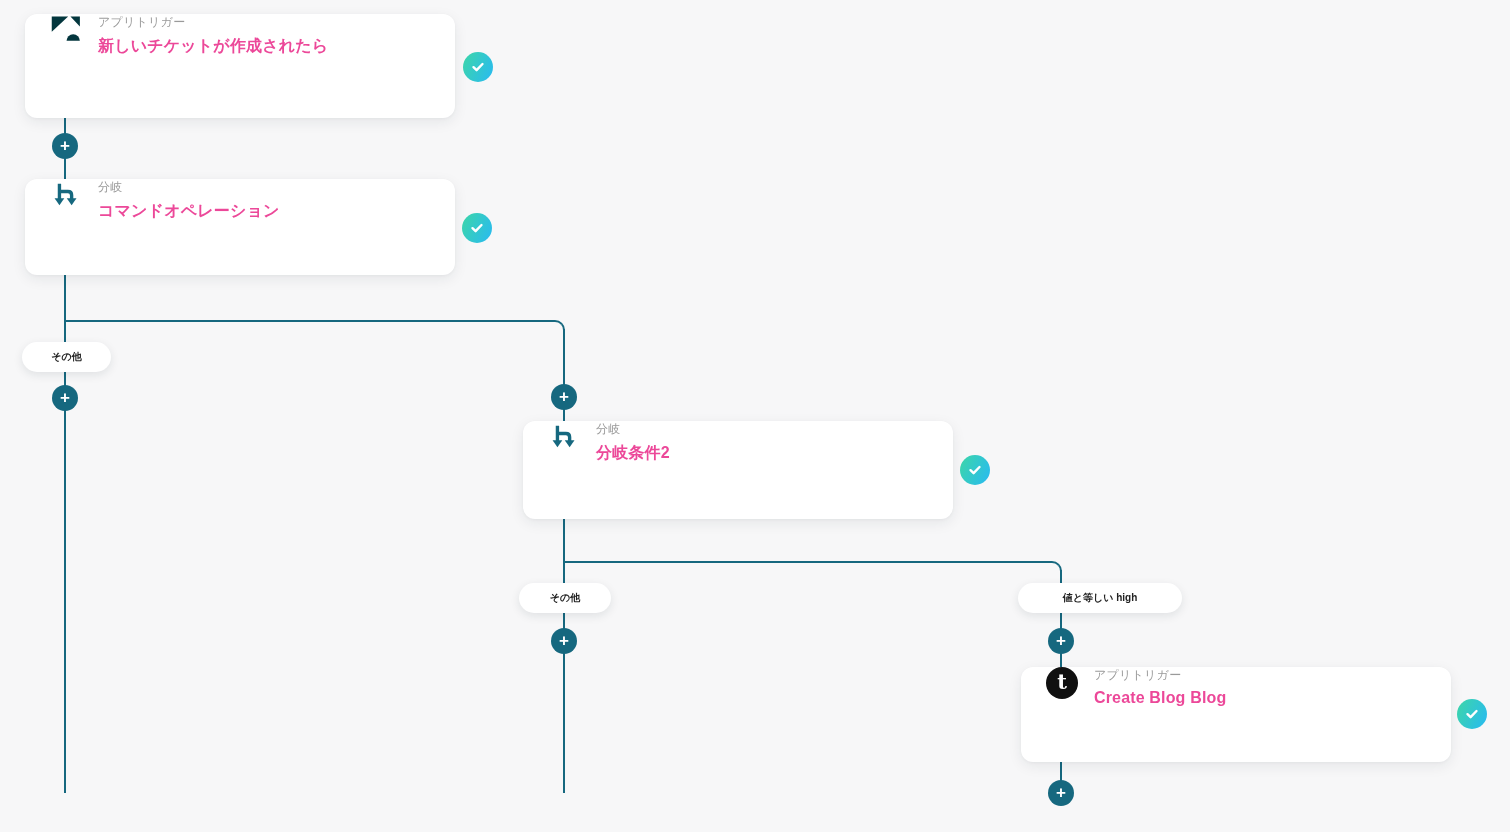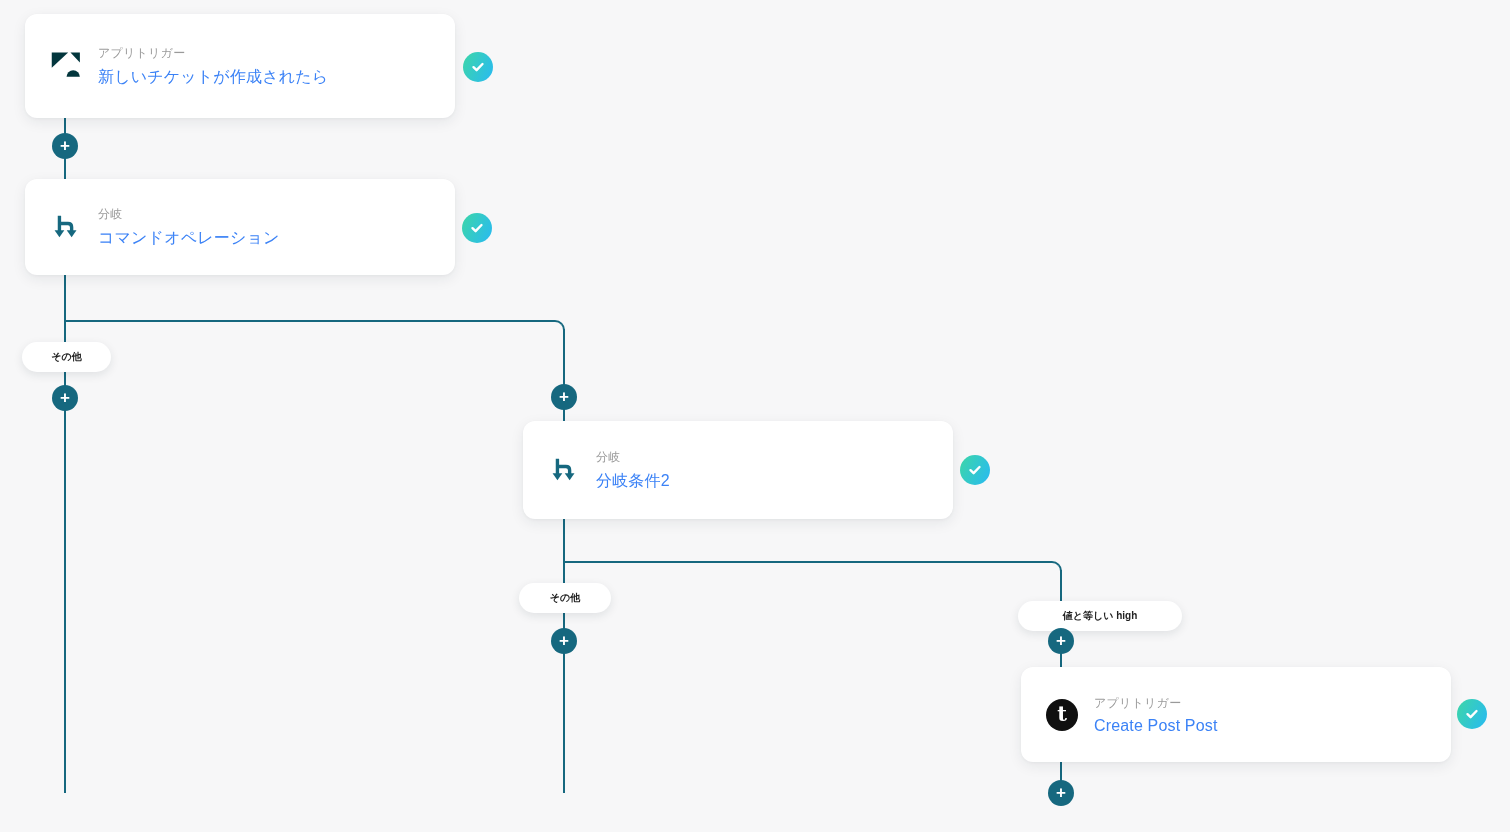--- a/index.html
+++ b/index.html
@@ -32,21 +32,21 @@
     z-index: 1;
   }
   
   .card {
     position: absolute;
     width: 430px;
     background: #ffffff;
     border-radius: 12px;
     box-shadow: 0 4px 14px rgba(20, 40, 50, 0.08), 0 1px 3px rgba(20,40,50,0.04);
     display: flex;
-    align-items: center;
+    align-items: flex-start;
     padding-left: 25px;
     z-index: 2;
     cursor: pointer;
   }
   .card .icon-wrap {
     width: 32px;
     height: 32px;
     margin-right: 16px;
     flex: 0 0 32px;
     display: flex;
@@ -55,22 +55,22 @@
   }
   .card .texts { display: flex; flex-direction: column; }
   .card .node-label {
     font-size: 12px;
     color: #9a9a9a;
     margin-bottom: 5px;
     letter-spacing: 0.02em;
   }
   .card .node-title {
     font-size: 16px;
-    font-weight: 400;
-    color: #3b82f6;
+    font-weight: 700;
+    color: #ec4899;
     letter-spacing: 0.01em;
   }
   
   .tumblr-circle {
     width: 32px;
     height: 32px;
     border-radius: 50%;
     background: #101010;
     color: #ffffff;
     display: flex;
@@ -204,32 +204,32 @@
       <span class="node-title">分岐条件2</span>
     </div>
   </div>
   <div class="check-badge" style="left:960px; top:455px;">
     <svg width="16" height="16" viewBox="0 0 16 16">
         <path d="M3.5 8.2 L6.6 11.2 L12.5 5" fill="none" stroke="#ffffff" stroke-width="2.4" stroke-linecap="round" stroke-linejoin="round"></path>
       </svg>
   </div>
 
   <div class="pill" style="left:519px; top:583px; width:92px;">その他</div>
-  <div class="pill" style="left:1018px; top:583px; width:164px;margin-top:18px;">値と等しい high</div>
+  <div class="pill" style="left:1018px; top:583px; width:164px;">値と等しい high</div>
 
   <div class="plus-btn" style="left:551px; top:628px;">+</div>
   <div class="plus-btn" style="left:1048px; top:628px;">+</div>
 
   <div class="card" style="left:1021px; top:667px; height:95px;">
     <div class="icon-wrap">
       <div class="tumblr-circle">t</div>
     </div>
     <div class="texts">
       <span class="node-label">アプリトリガー</span>
-      <span class="node-title">Create Post Post</span>
+      <span class="node-title">Create Blog Blog</span>
     </div>
   </div>
   <div class="check-badge" style="left:1457px; top:699px;">
     <svg width="16" height="16" viewBox="0 0 16 16">
         <path d="M3.5 8.2 L6.6 11.2 L12.5 5" fill="none" stroke="#ffffff" stroke-width="2.4" stroke-linecap="round" stroke-linejoin="round"></path>
       </svg>
   </div>
 
   <div class="plus-btn" style="left:1048px; top:780px;">+</div>
 

